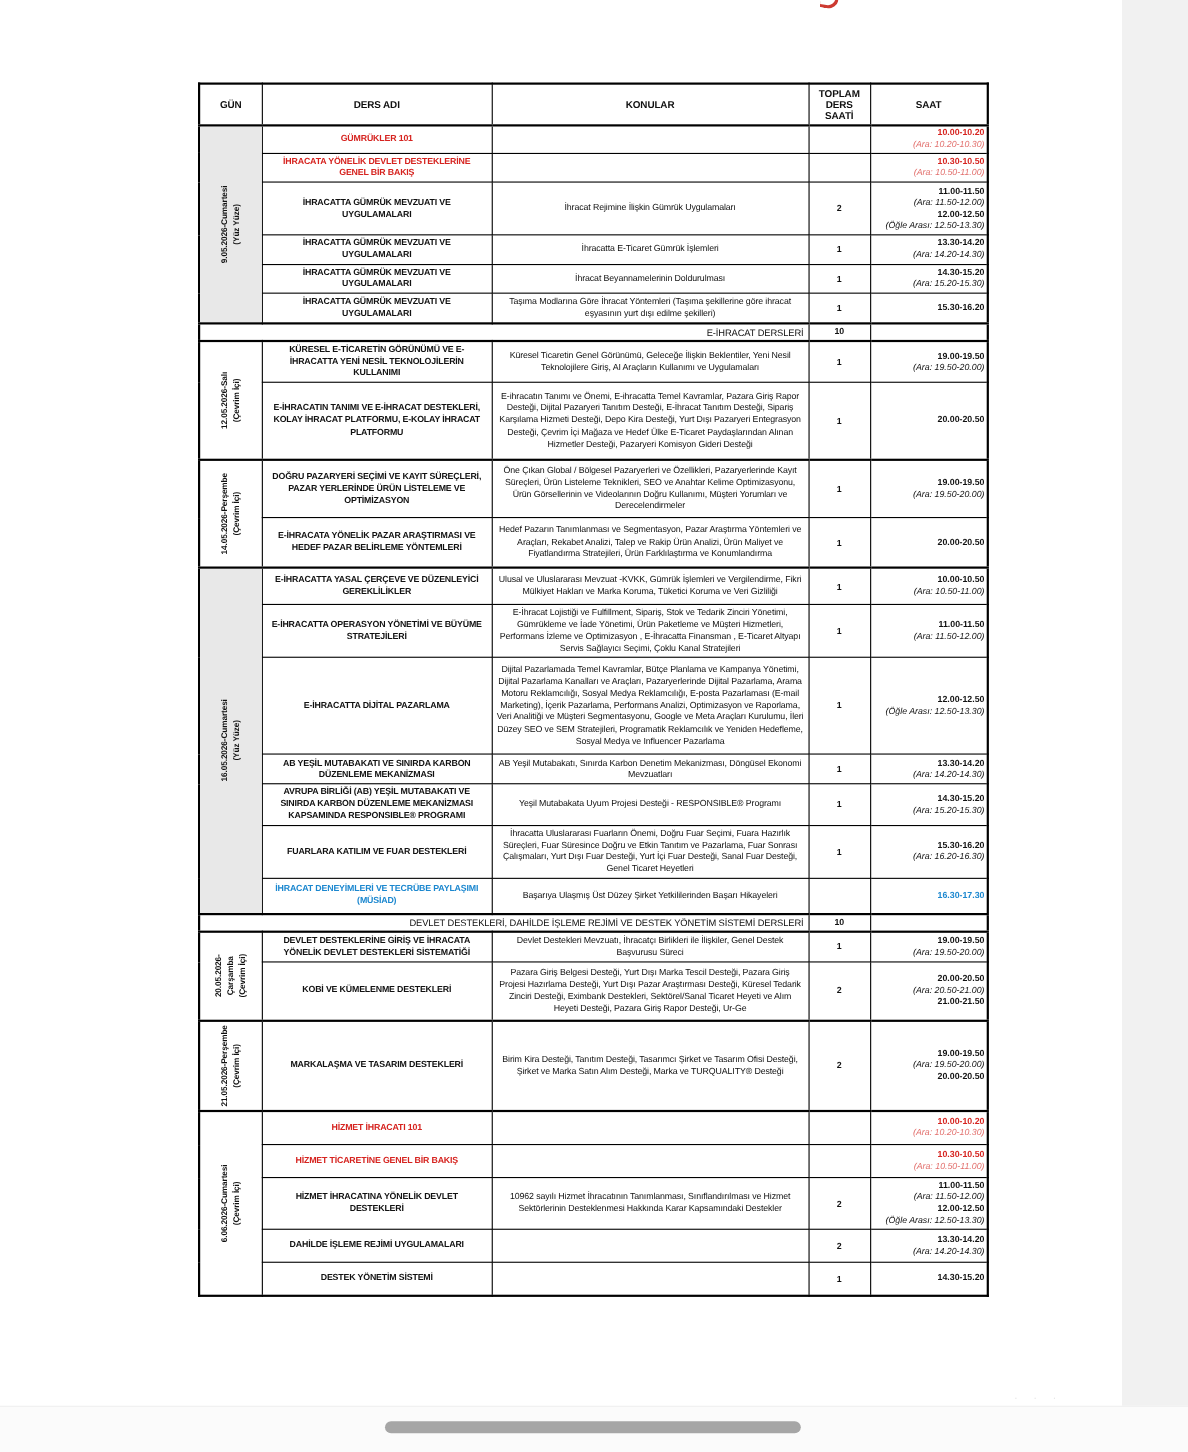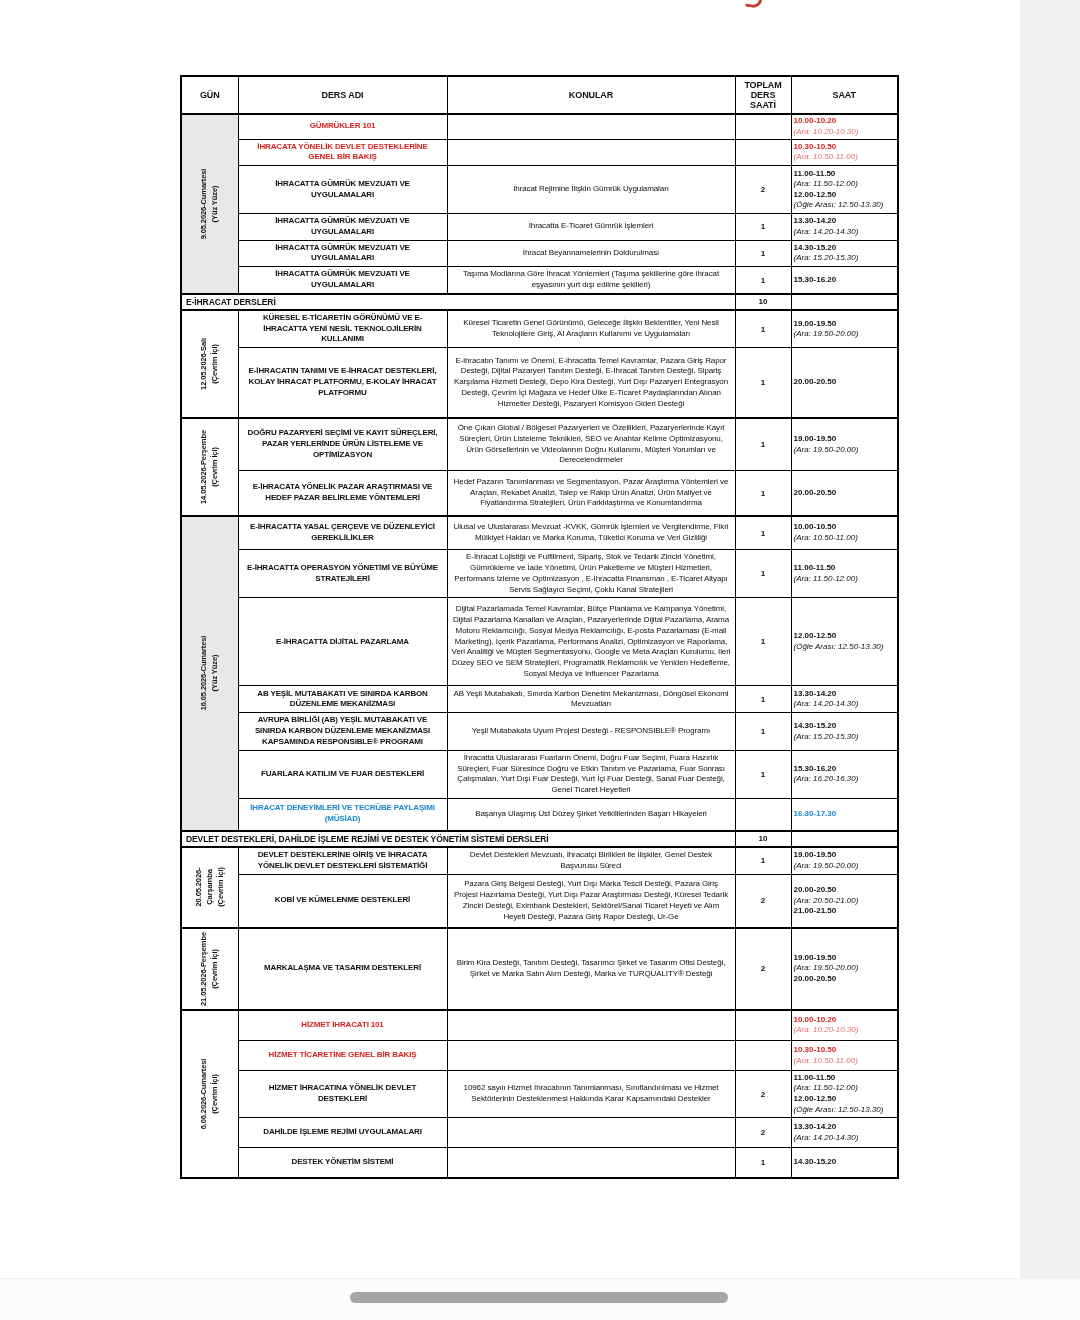--- a/index.html
+++ b/index.html
@@ -19,32 +19,32 @@
     border-collapse:collapse;table-layout:fixed;
     border:2px solid #000;
   }
   .schedule th,.schedule td{border:1px solid #000;vertical-align:middle;overflow:hidden;}
   .schedule thead th{
     font-size:9px;font-weight:bold;text-align:center;padding:3px 2px;height:24px;
     border-bottom:2px solid #000;letter-spacing:-0.1px;
   }
   tr.sec-start td{border-top:2px solid #000;}
   tr.divider td{border-top:2px solid #000;border-bottom:2px solid #000;}
-  td.div-label{font-size:8.5px;font-weight:bold;text-align:left;padding:2px 4px;letter-spacing:-0.1px;}
+  td.div-label{font-size:8.5px;font-weight:normal;text-align:right;padding:2px 4px;letter-spacing:-0.1px;}
 
   td.gun{position:relative;width:57px;}
   td.gun.shaded{background:#e8e8e8;}
   .gun-inner{
     position:absolute;left:50%;top:50%;transform:translate(-50%,-50%) rotate(-90deg);
     white-space:nowrap;text-align:center;font-size:7.5px;font-weight:bold;line-height:1.45;letter-spacing:-0.1px;
   }
   td.course{font-size:8px;font-weight:bold;text-align:center;padding:2px 7px;line-height:1.35;letter-spacing:-0.15px;}
   td.topics{font-size:8px;text-align:center;padding:2px 4px;line-height:1.35;letter-spacing:-0.1px;}
   td.hours{font-size:8px;font-weight:bold;text-align:center;}
-  td.times{font-size:8px;text-align:left;line-height:1.32;padding:1px 2px;}
+  td.times{font-size:8px;text-align:right;line-height:1.32;padding:1px 2px;}
   .t-b{font-weight:bold;}
   .t-i{font-style:italic;font-weight:normal;}
   tr.r-red td.course,tr.r-red .t-b{color:#d6231f;}
   tr.r-red .t-i{color:#e2706d;font-style:italic;}
   tr.r-blue td.course,tr.r-blue .t-b{color:#1b87cf;}
 </style>
 </head>
 <body>
 
 <div class="red-mark"></div>

